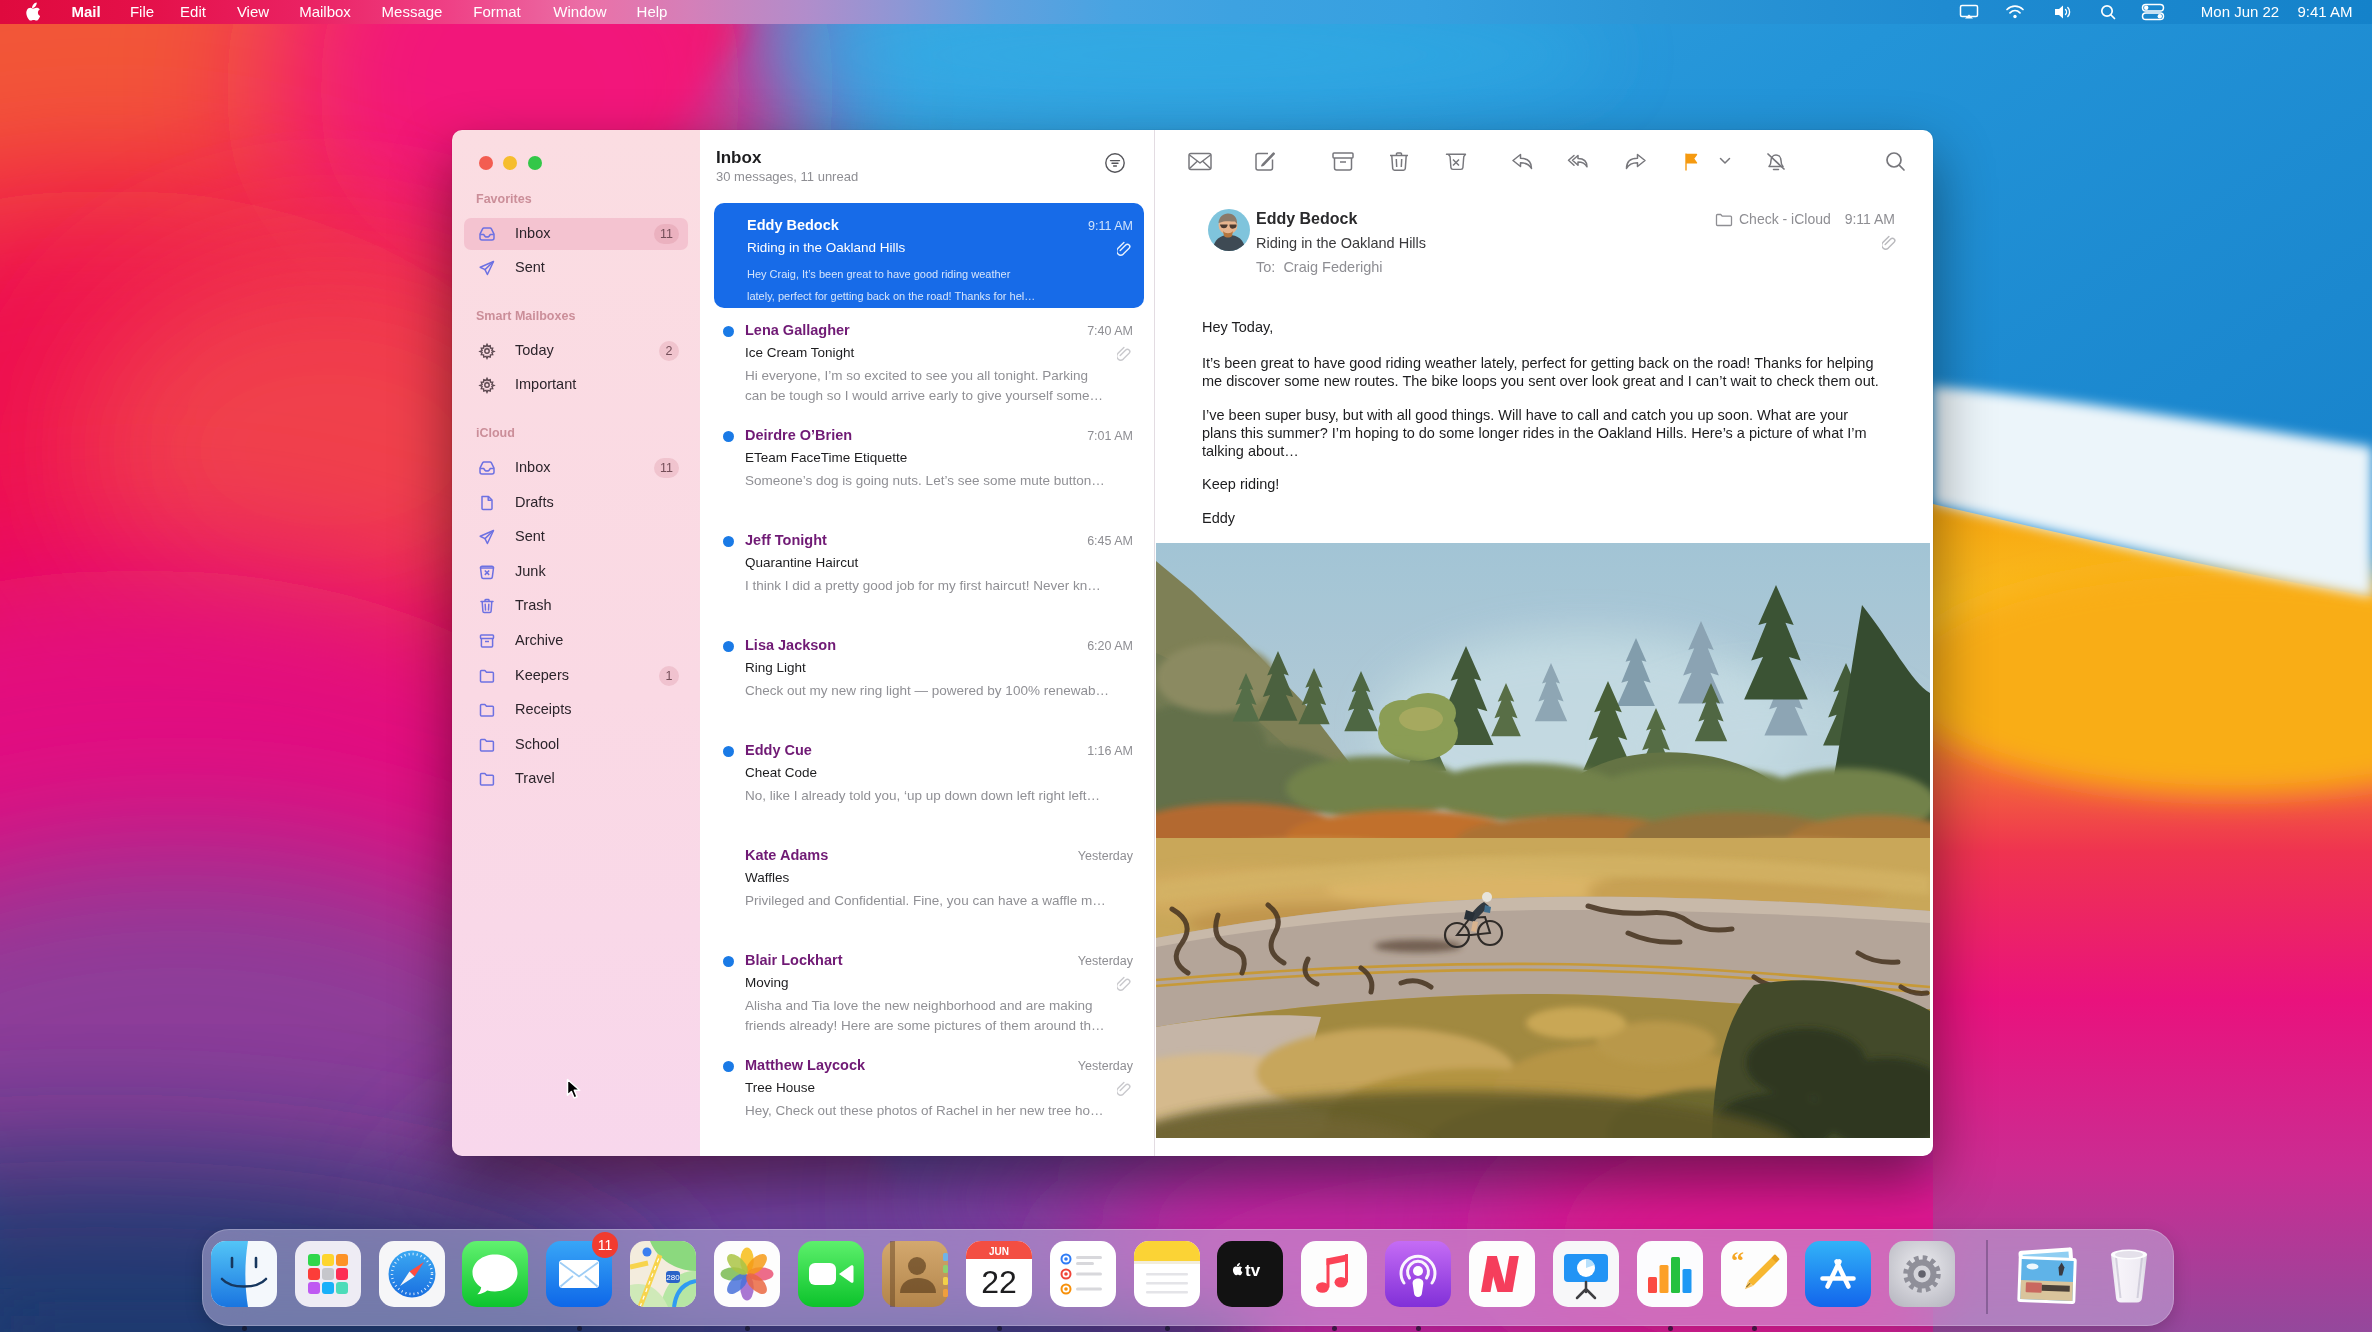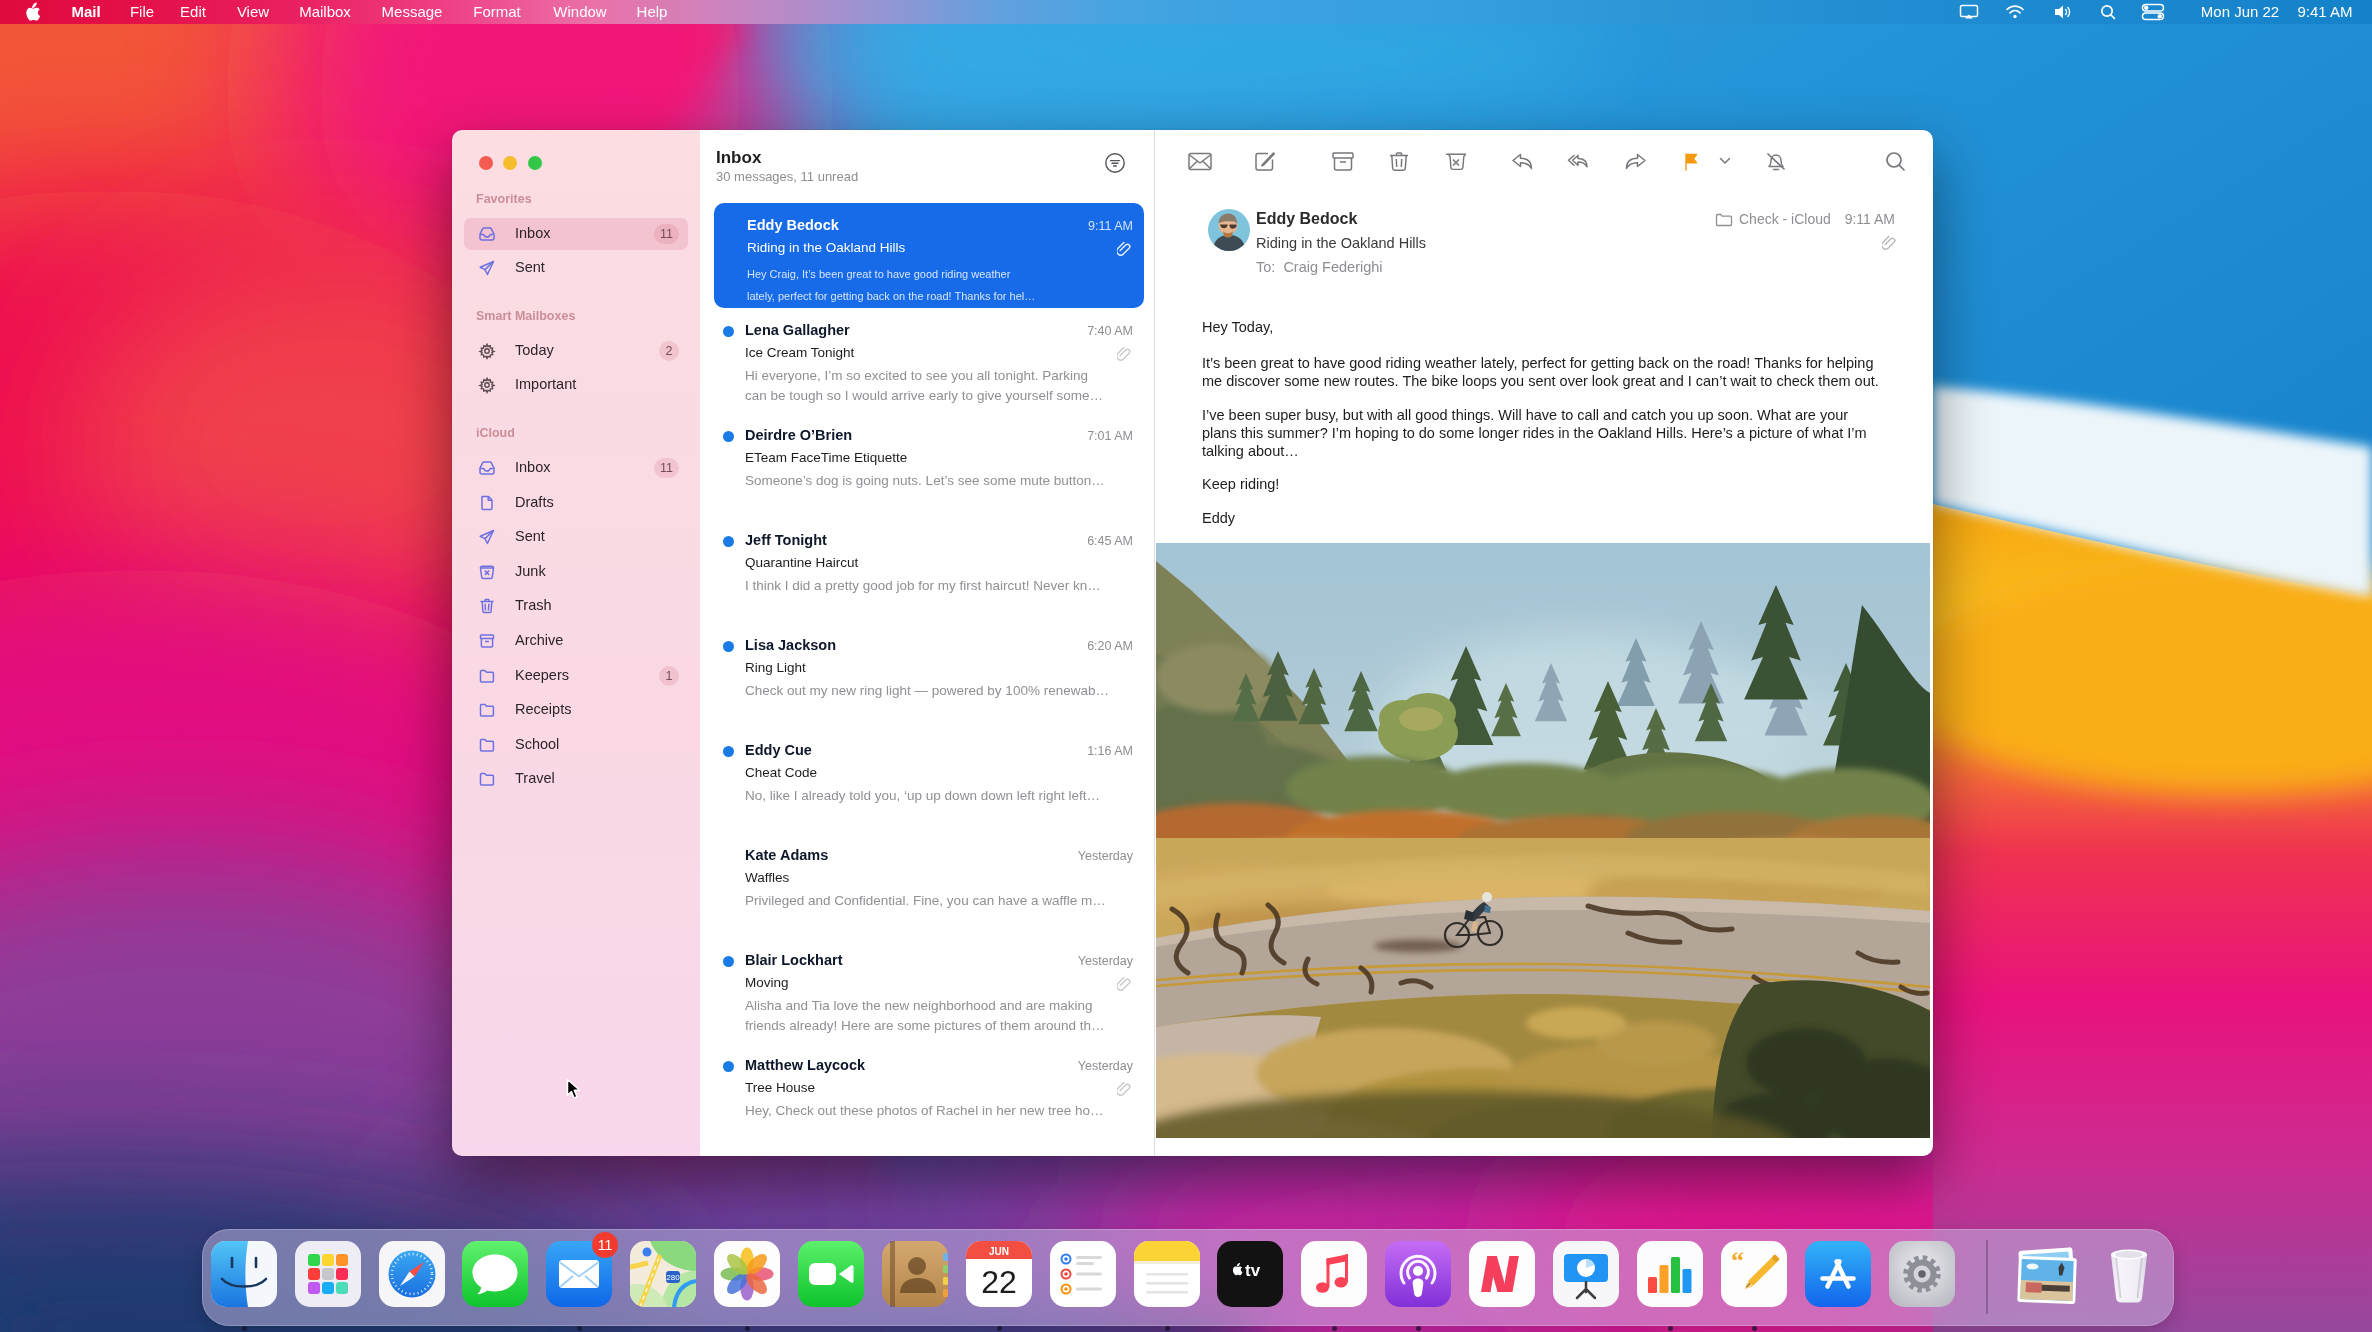--- a/index.html
+++ b/index.html
@@ -16,21 +16,21 @@
 #list { width:455px; height:100%; background:#fff; position:relative; flex:none; border-right:1px solid #e3dce2; }
 #pane { flex:1; height:100%; background:#fff; position:relative; }
 .tl { position:absolute; width:14px; height:14px; border-radius:50%; top:26px; }
 .slabel { position:absolute; left:24px; font-size:12.5px; font-weight:bold; color:#cb8e99; }
 .srow { position:absolute; left:12px; width:224px; height:32px; border-radius:7px; }
 .srow .ic { position:absolute; left:14px; top:7px; width:18px; height:18px; }
 .srow .tx { position:absolute; left:51px; top:7px; font-size:14.5px; color:#2c242b; }
 .badge { position:absolute; right:9px; top:6px; height:20px; min-width:20px; border-radius:10px;
   background:rgba(205,115,130,0.22); color:#744e58; font-size:12.5px; line-height:20px; text-align:center; padding:0 6px; }
 .lrow { position:absolute; left:0; width:455px; }
-.lname { position:absolute; left:45px; top:0; font-size:14.5px; font-weight:bold; color:#0f172a; white-space:nowrap; }
+.lname { position:absolute; left:45px; top:0; font-size:14.5px; font-weight:bold; color:#701a75; white-space:nowrap; }
 .ltime { position:absolute; right:22px; top:2px; font-size:12.5px; color:#8e8e93; }
 .lsub  { position:absolute; left:45px; top:23px; font-size:13.5px; color:#1d1d1f; white-space:nowrap; }
 .lprev { position:absolute; left:45px; top:44px; width:368px; font-size:13.5px; line-height:19.5px; color:#909095; }
 .ldot  { position:absolute; left:23px; top:4px; width:11px; height:11px; border-radius:50%; background:#1a7ae6; }
 .lclip { position:absolute; right:23px; top:24px; }
 #dock { position:absolute; left:202px; top:1229px; width:1972px; height:97px; border-radius:27px;
   background:rgba(196,188,228,0.5); backdrop-filter:blur(30px);
   box-shadow:inset 0 0 0 1px rgba(255,255,255,0.22), 0 6px 18px rgba(0,0,0,0.18); }
 .dicon { position:absolute; top:12px; width:66px; height:66px; }
 .ddot { position:absolute; top:97px; width:4.5px; height:4.5px; border-radius:50%; background:rgba(20,20,40,0.75); }

